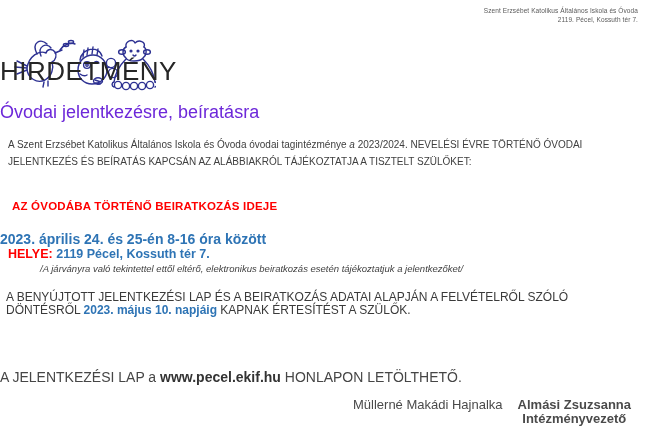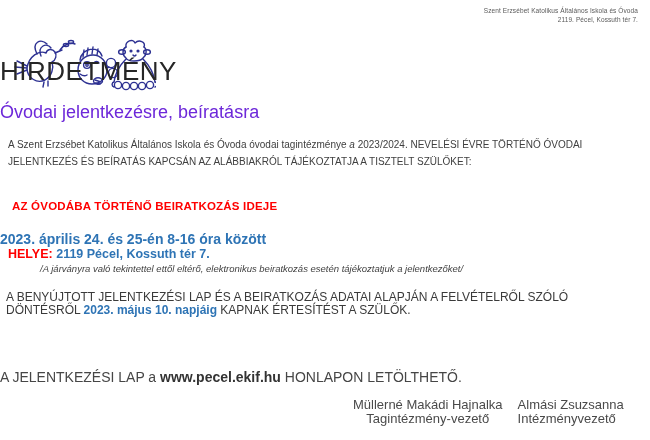--- a/index.html
+++ b/index.html
@@ -90,21 +90,21 @@
   }
   .download b { color:#333333; }
 
   .signatures {
     position:absolute; top:398px; left:353px;
     display:flex; gap:15px;
     font-size:13px; line-height:13.5px;
     color:#4a4a4a;
   }
   .sig-col-1 { text-align:center; }
-  .sig-col-2 { text-align:left; }
+  .sig-col-2 { text-align:center;font-weight:bold; }
 
   svg .stroke {
     fill:none;
     stroke-linecap:round;
     stroke-linejoin:round;
     stroke-width:1.4;
   }
 </style>
 </head>
 <body>
@@ -181,19 +181,18 @@
   <span>A BENYÚJTOTT JELENTKEZÉSI LAP ÉS A BEIRATKOZÁS ADATAI ALAPJÁN A FELVÉTELRŐL SZÓLÓ DÖNTÉSRŐL </span><b style="color:#2E74B5">2023. május 10. napjáig</b><span> KAPNAK ÉRTESÍTÉST A SZÜLŐK.</span>
 </div>
 
 <div class="abs download">
   <span>A JELENTKEZÉSI LAP a </span><b>www.pecel.ekif.hu</b><span> HONLAPON LETÖLTHETŐ.</span>
 </div>
 
 <div class="signatures">
   <div class="sig-col-1">
     <div>Müllerné Makádi Hajnalka</div>
-    <div>Tagintézmény-vezető</div>
   </div>
   <div class="sig-col-2">
     <div>Almási Zsuzsanna</div>
     <div>Intézményvezető</div>
   </div>
 </div>
 
 </body></html>

